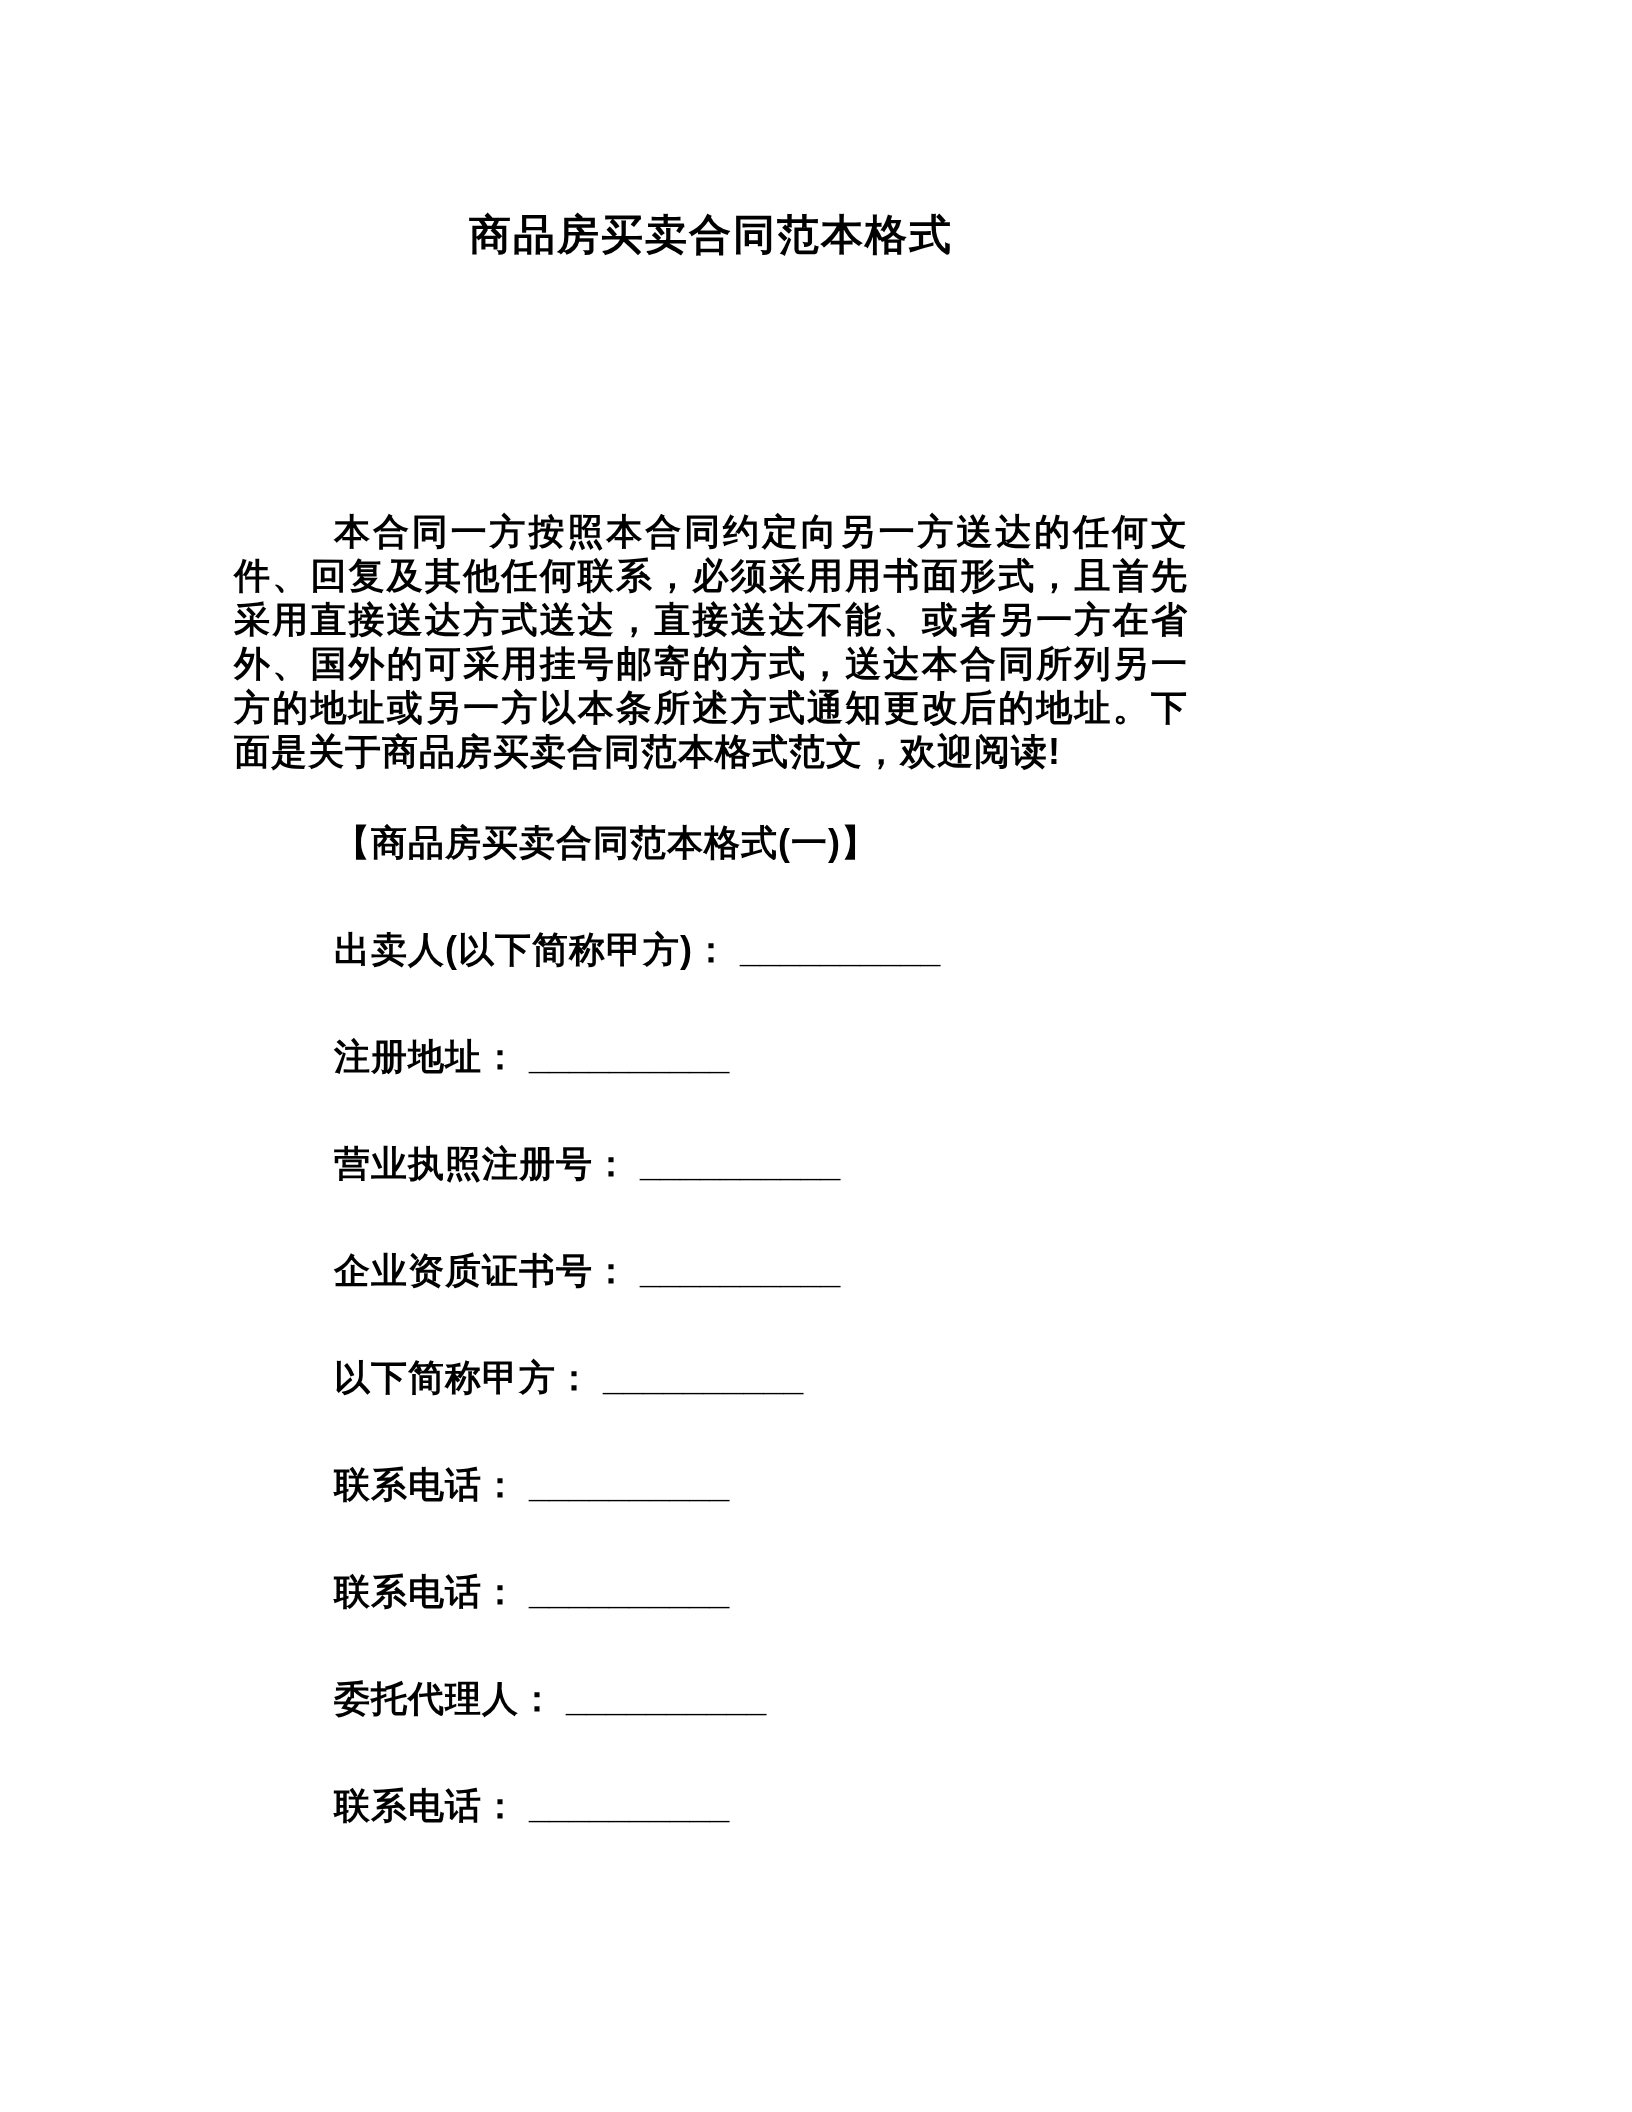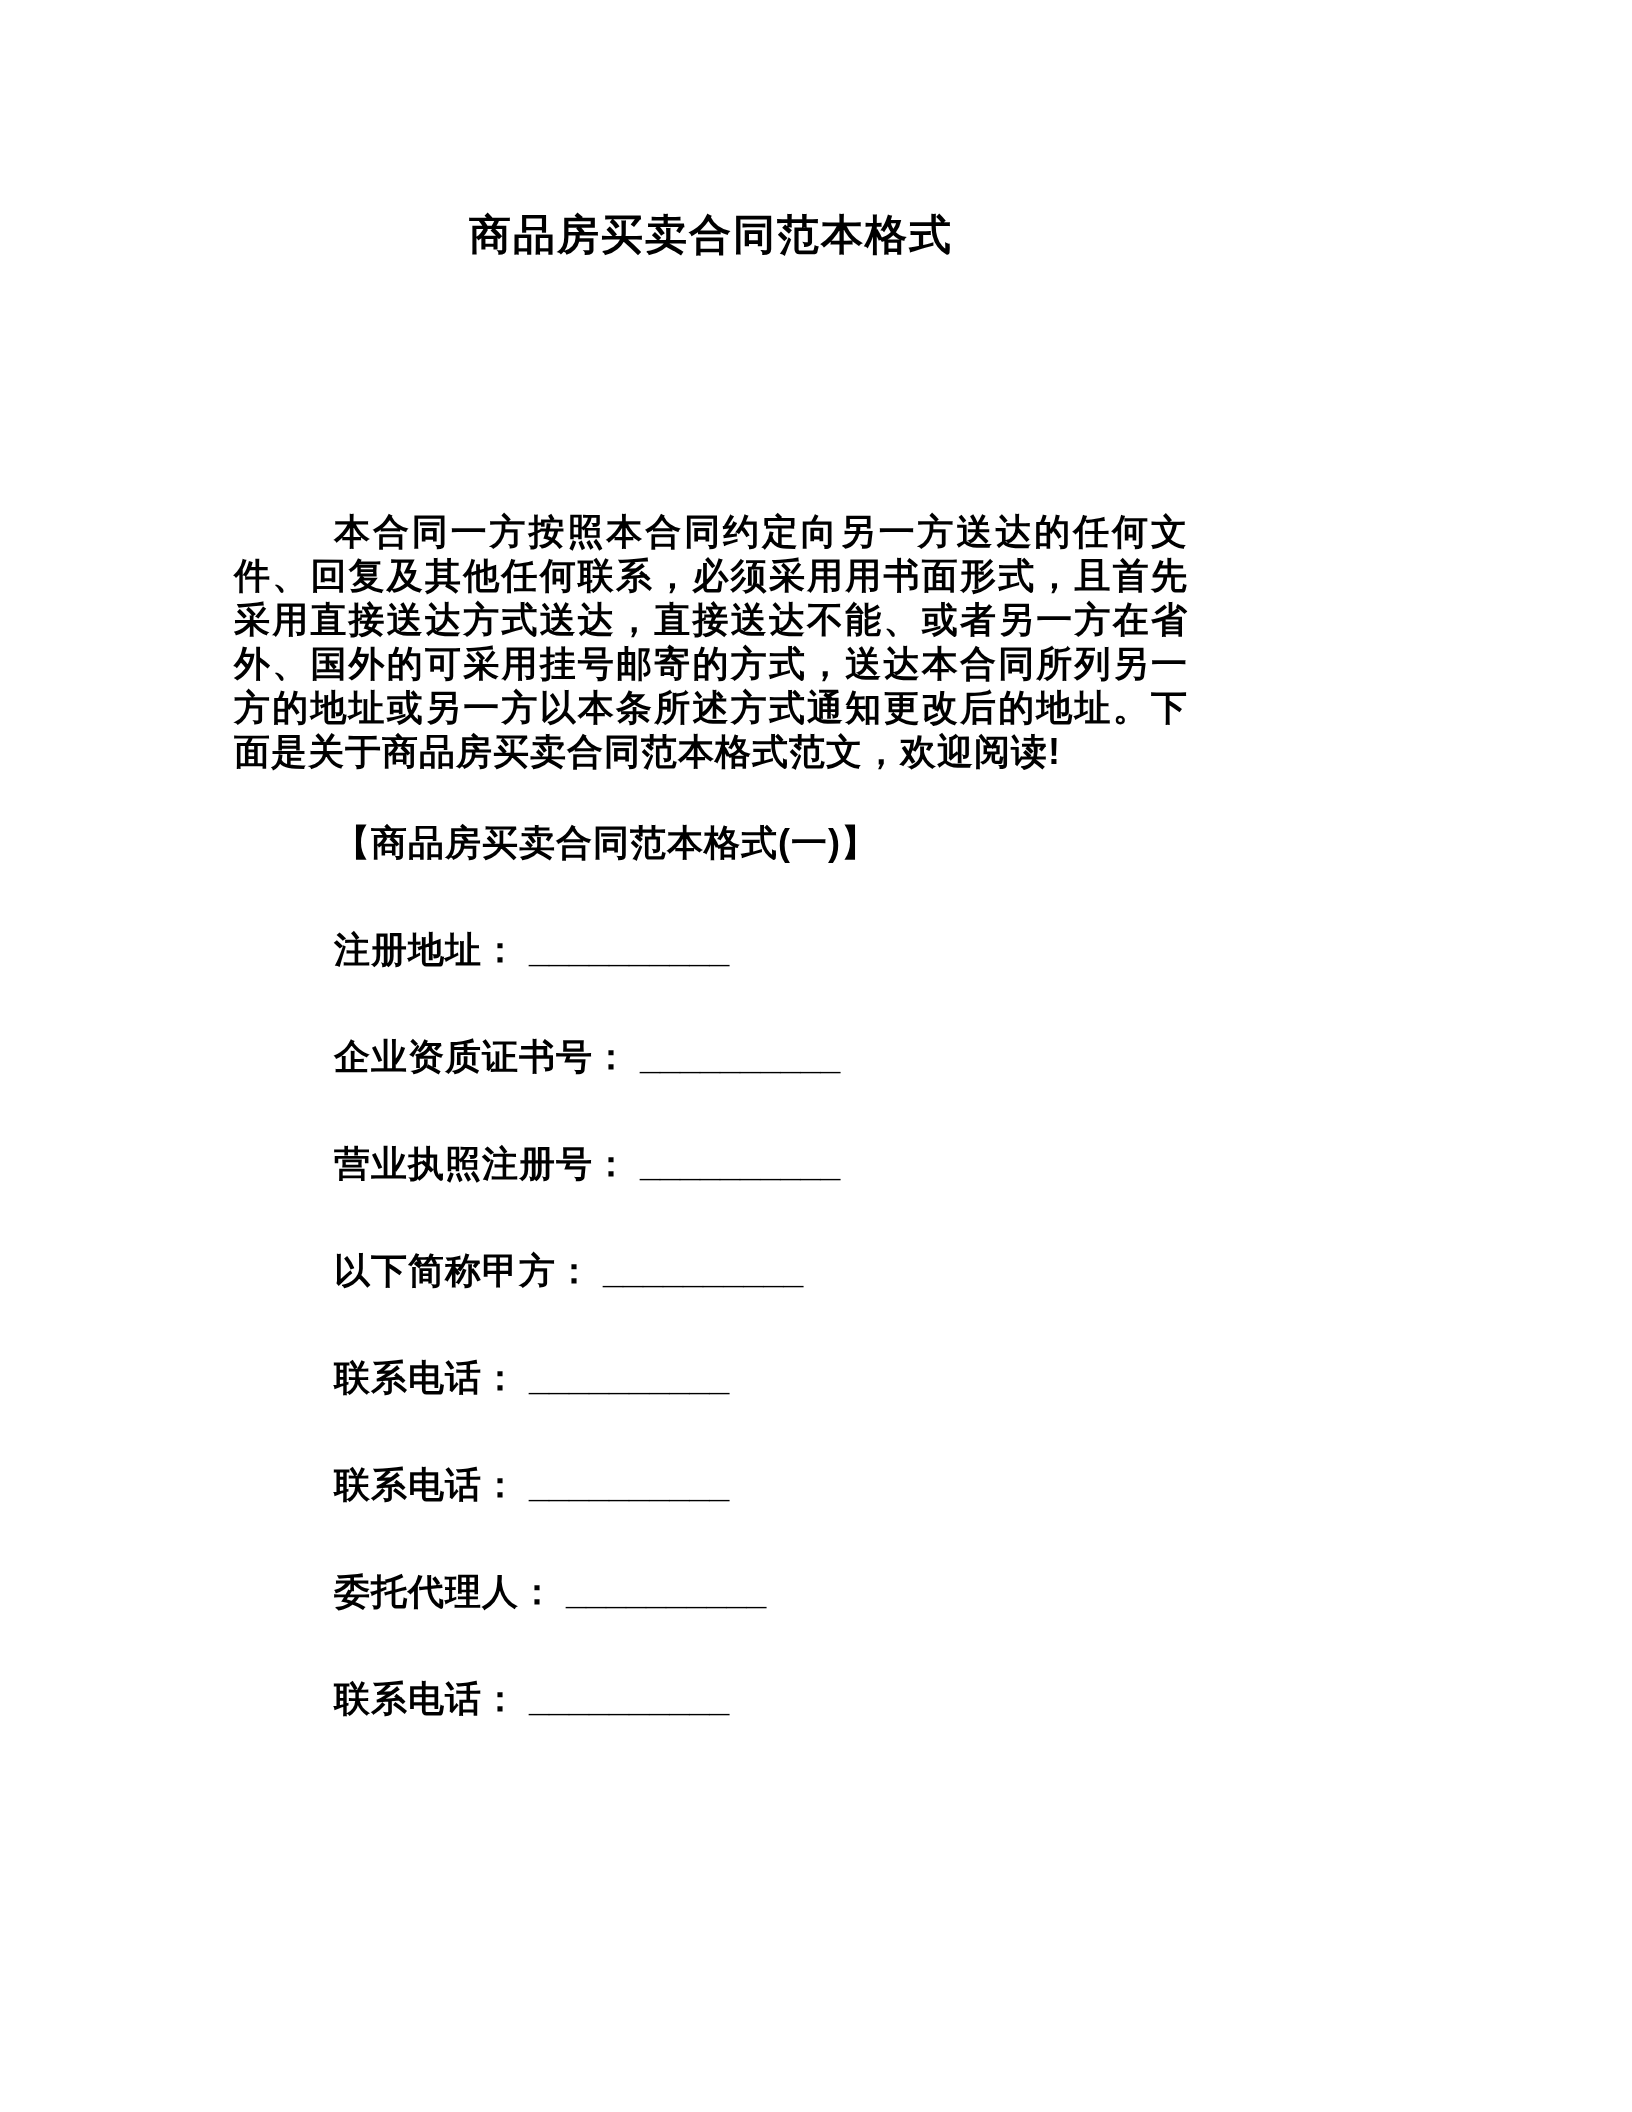--- a/index.html
+++ b/index.html
@@ -68,26 +68,27 @@
 <body>
 
 <div class="page">
 
   <h1 class="doc-title">商品房买卖合同范本格式</h1>
 
   <p class="body-para">本合同一方按照本合同约定向另一方送达的任何文件、回复及其他任何联系，必须采用用书面形式，且首先采用直接送达方式送达，直接送达不能、或者另一方在省外、国外的可采用挂号邮寄的方式，送达本合同所列另一方的地址或另一方以本条所述方式通知更改后的地址。下面是关于商品房买卖合同范本格式范文，欢迎阅读!</p>
 
   <p class="section-heading">【商品房买卖合同范本格式(一)】</p>
 
+  <p class="field-line"><span class="field-label">出卖人(以下简称甲方)：</span><span class="field-blank">__________</span></p>
 
   <p class="field-line"><span class="field-label">注册地址：</span><span class="field-blank">__________</span></p>
 
+  <p class="field-line"><span class="field-label">营业执照注册号：</span><span class="field-blank">__________</span></p>
+
   <p class="field-line"><span class="field-label">企业资质证书号：</span><span class="field-blank">__________</span></p>
-
-  <p class="field-line"><span class="field-label">营业执照注册号：</span><span class="field-blank">__________</span></p>
 
   <p class="field-line"><span class="field-label">以下简称甲方：</span><span class="field-blank">__________</span></p>
 
   <p class="field-line"><span class="field-label">联系电话：</span><span class="field-blank">__________</span></p>
 
   <p class="field-line"><span class="field-label">联系电话：</span><span class="field-blank">__________</span></p>
 
   <p class="field-line"><span class="field-label">委托代理人：</span><span class="field-blank">__________</span></p>
 
   <p class="field-line"><span class="field-label">联系电话：</span><span class="field-blank">__________</span></p>

